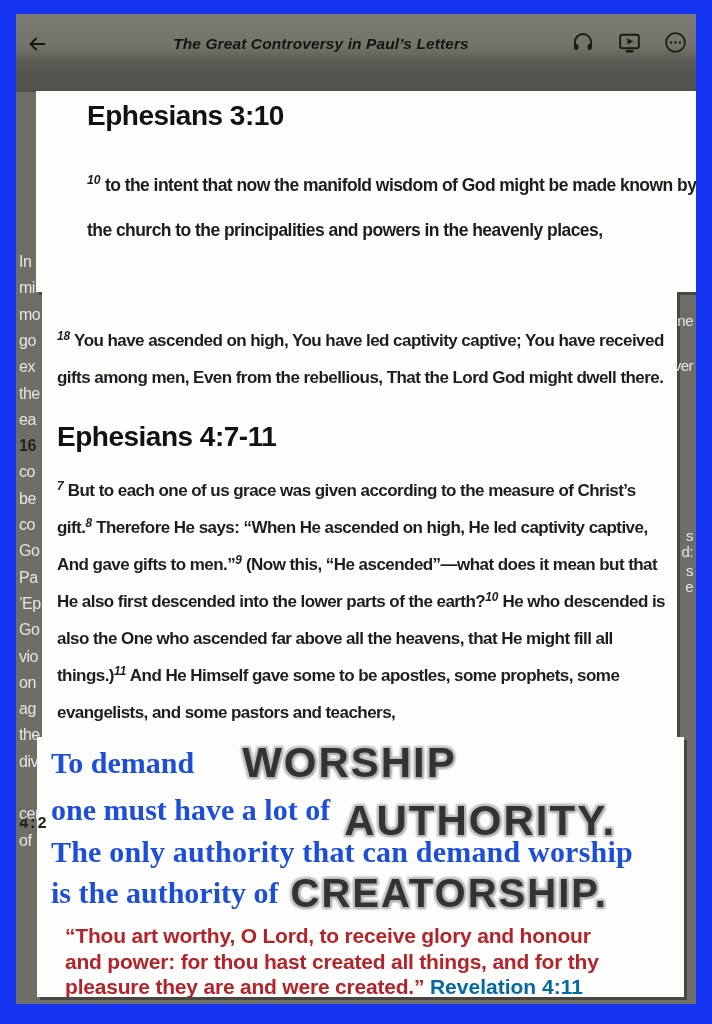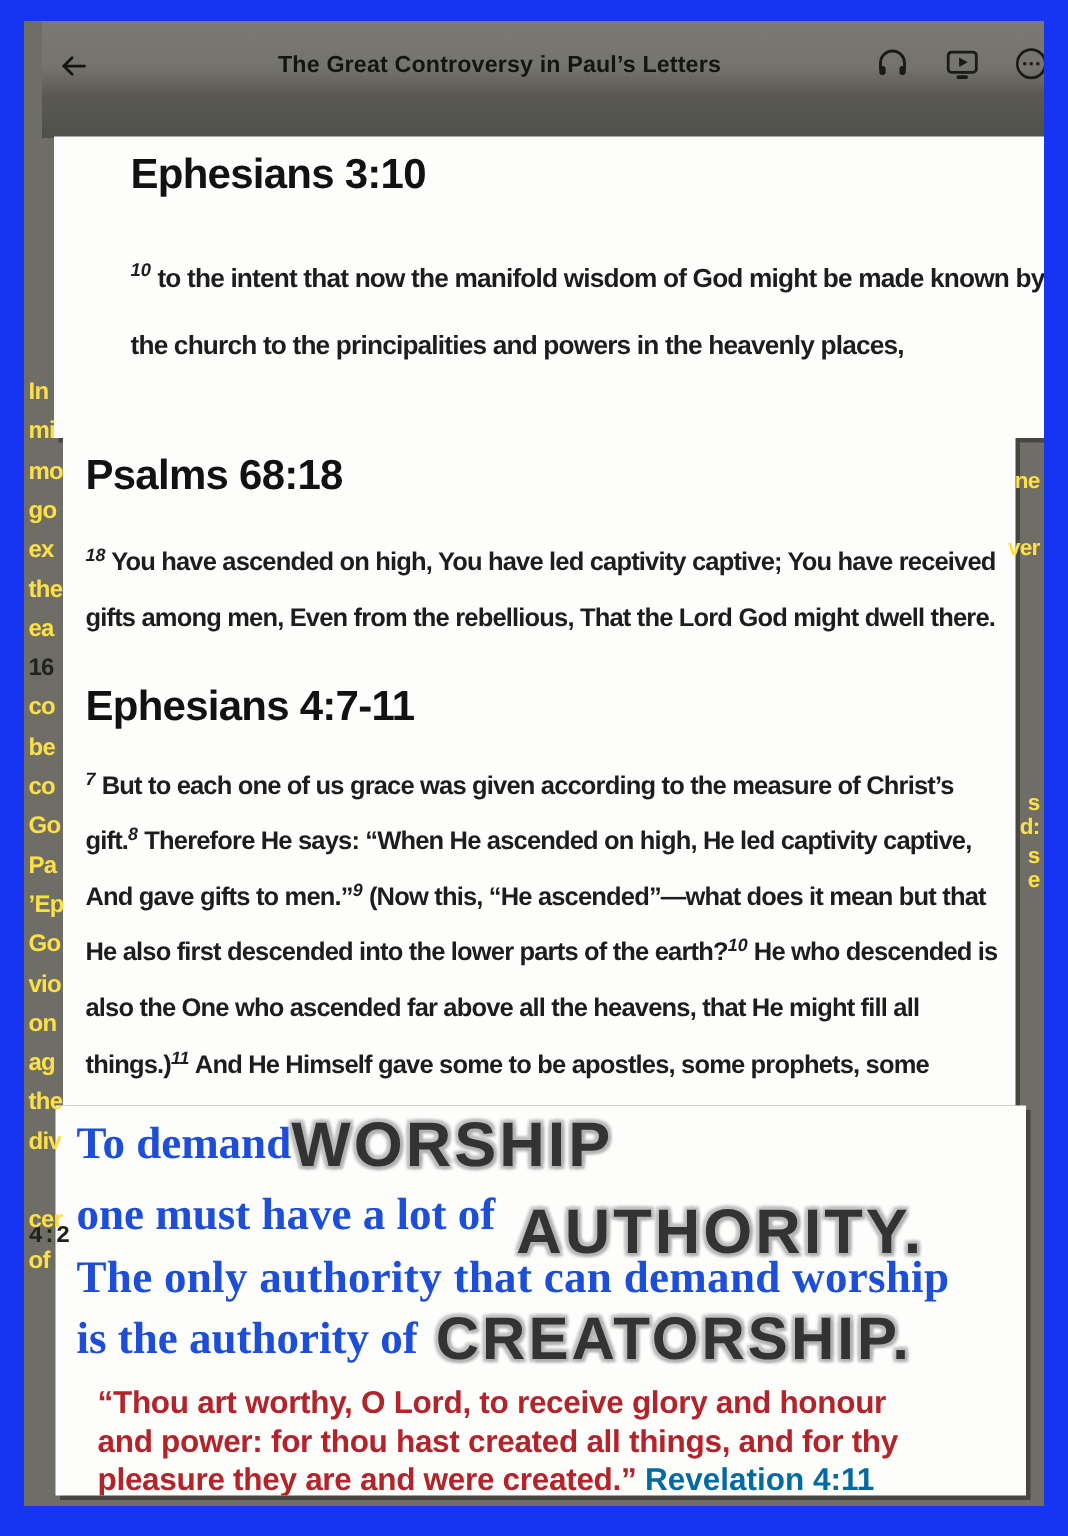--- a/index.html
+++ b/index.html
@@ -2,31 +2,31 @@
 <html><head>
 <meta charset="utf-8">
 <style>
   html,body{margin:0;padding:0;}
   body{width:712px;height:1024px;position:relative;font-family:"Liberation Sans",sans-serif;
        -webkit-font-smoothing:antialiased;}
   .frame{position:absolute;inset:0;background:#1535f2;}
   .screen{position:absolute;left:16px;top:14px;width:680px;height:990px;background:#6f6e66;overflow:hidden;}
 
   
-  .topbar{position:absolute;left:12px;top:0;width:100%;height:78px;
-          background:linear-gradient(180deg,#7b7a72 0%,#75746c 40%,#5a5953 62%,#50504a 100%);}
+  .topbar{position:absolute;left:0;top:0;width:100%;height:78px;
+          background:linear-gradient(180deg,#7b7a72 0%,#75746c 40%,#5a5953 62%,#50504a 100%);font-style:italic;}
   .topbar-row{position:absolute;left:0;top:12px;width:100%;height:36px;display:flex;align-items:center;}
   .back-btn{position:absolute;left:4px;top:2px;width:34px;height:32px;display:flex;align-items:center;justify-content:center;color:#15150f;}
   .tb-title{position:absolute;left:60px;right:130px;text-align:center;font-size:15.5px;font-weight:700;color:#141410;letter-spacing:0.1px;}
   .tb-icons{position:absolute;right:6px;top:0;display:flex;gap:16px;align-items:center;}
   .tb-btn{width:30px;height:32px;display:flex;align-items:center;justify-content:center;color:#1b1b15;}
   .tb-btn svg,.back-btn svg{display:block;}
 
   
-  .frag{position:absolute;left:3px;font-size:16px;font-weight:700;color:#fde047;letter-spacing:-0.5px;white-space:nowrap;}
+  .frag{position:absolute;left:3px;font-size:16px;font-weight:400;color:#e5e5e5;letter-spacing:-0.5px;white-space:nowrap;}
   .frag.b{font-weight:800;color:#22221d;}
   .frag.r{left:auto;right:3px;font-size:15px;}
 
   
   .card{position:absolute;background:#fdfdfc;box-shadow:3px 3px 0 rgba(38,38,33,.55);overflow:hidden;}
   .card1{left:20px;top:77px;width:646px;height:201px;padding-left:37px;}
   .card2{left:26px;top:278px;width:635px;height:445px;}
   .card3{left:21px;top:723px;width:647px;height:260px;}
 
   .card1 .inner{padding:8px 8px 0 14px;}
@@ -44,21 +44,21 @@
   
   .card3 .inner{padding:2px 0 0 14px;}
   .wline{white-space:nowrap;color:#101010;}
   .serifline{font-family:"Liberation Serif","DejaVu Serif",serif;font-weight:700;font-size:30px;color:#1d4ed8;}
   .wl1{height:48px;display:flex;align-items:center;}
   .wl2{height:46px;display:flex;align-items:center;}
   .wl3{height:38px;display:flex;align-items:center;letter-spacing:0.2px;}
   .wl4{height:44px;display:flex;align-items:center;}
   .bigword{font-family:"Liberation Sans",sans-serif;font-weight:700;color:#333;letter-spacing:2px;
            text-shadow:0 0 3px #b8b8b8,2px 2px 2px #aeaeae,-2px -2px 2px #c6c6c6,2px -2px 2px #bbb,-2px 2px 2px #bbb;}
-  .bw1{font-size:42px;}
+  .bw1{font-size:42px;margin-left:48px;}
   .bw2{font-size:42px;margin-left:14px;margin-top:21px;}
   .bw4{font-size:40px;margin-left:12px;}
   .quote{margin:8px 0 0 14px;font-size:21px;font-weight:700;color:#b3232a;line-height:1.22;letter-spacing:-0.2px;}
   .quote div{white-space:nowrap;}
   .quote .ref{color:#0369a1;font-weight:700;letter-spacing:0;}
 </style>
 </head>
 <body>
 
 <div class="frame">
@@ -113,21 +113,20 @@
 
     <section class="card card1">
       <div class="inner">
           <h2 class="slide-heading">Ephesians 3:10</h2>
           <p class="verse v1"><sup>10</sup> to the intent that now the manifold wisdom of God might be made known by the church to the principalities and powers in the heavenly places,</p>
         </div>
     </section>
 
     <section class="card card2">
       <div class="inner">
-          <h2 class="slide-heading">Psalms 68:18</h2>
           <p class="verse v1"><sup>18</sup> You have ascended on high, You have led captivity captive; You have received gifts among men, Even from the rebellious, That the Lord God might dwell there.</p>
           <h2 class="slide-heading h2">Ephesians 4:7-11</h2>
           <p class="verse v2"><sup>7</sup> But to each one of us grace was given according to the measure of Christ’s gift.<sup>8</sup> Therefore He says: “When He ascended on high, He led captivity captive, And gave gifts to men.”<sup>9</sup> (Now this, “He ascended”—what does it mean but that He also first descended into the lower parts of the earth?<sup>10</sup> He who descended is also the One who ascended far above all the heavens, that He might fill all things.)<sup>11</sup> And He Himself gave some to be apostles, some prophets, some evangelists, and some pastors and teachers,</p>
         </div>
     </section>
 
     <section class="card card3">
       <div class="inner">
         <div class="wline wl1">
           <span class="serifline">To demand</span>

